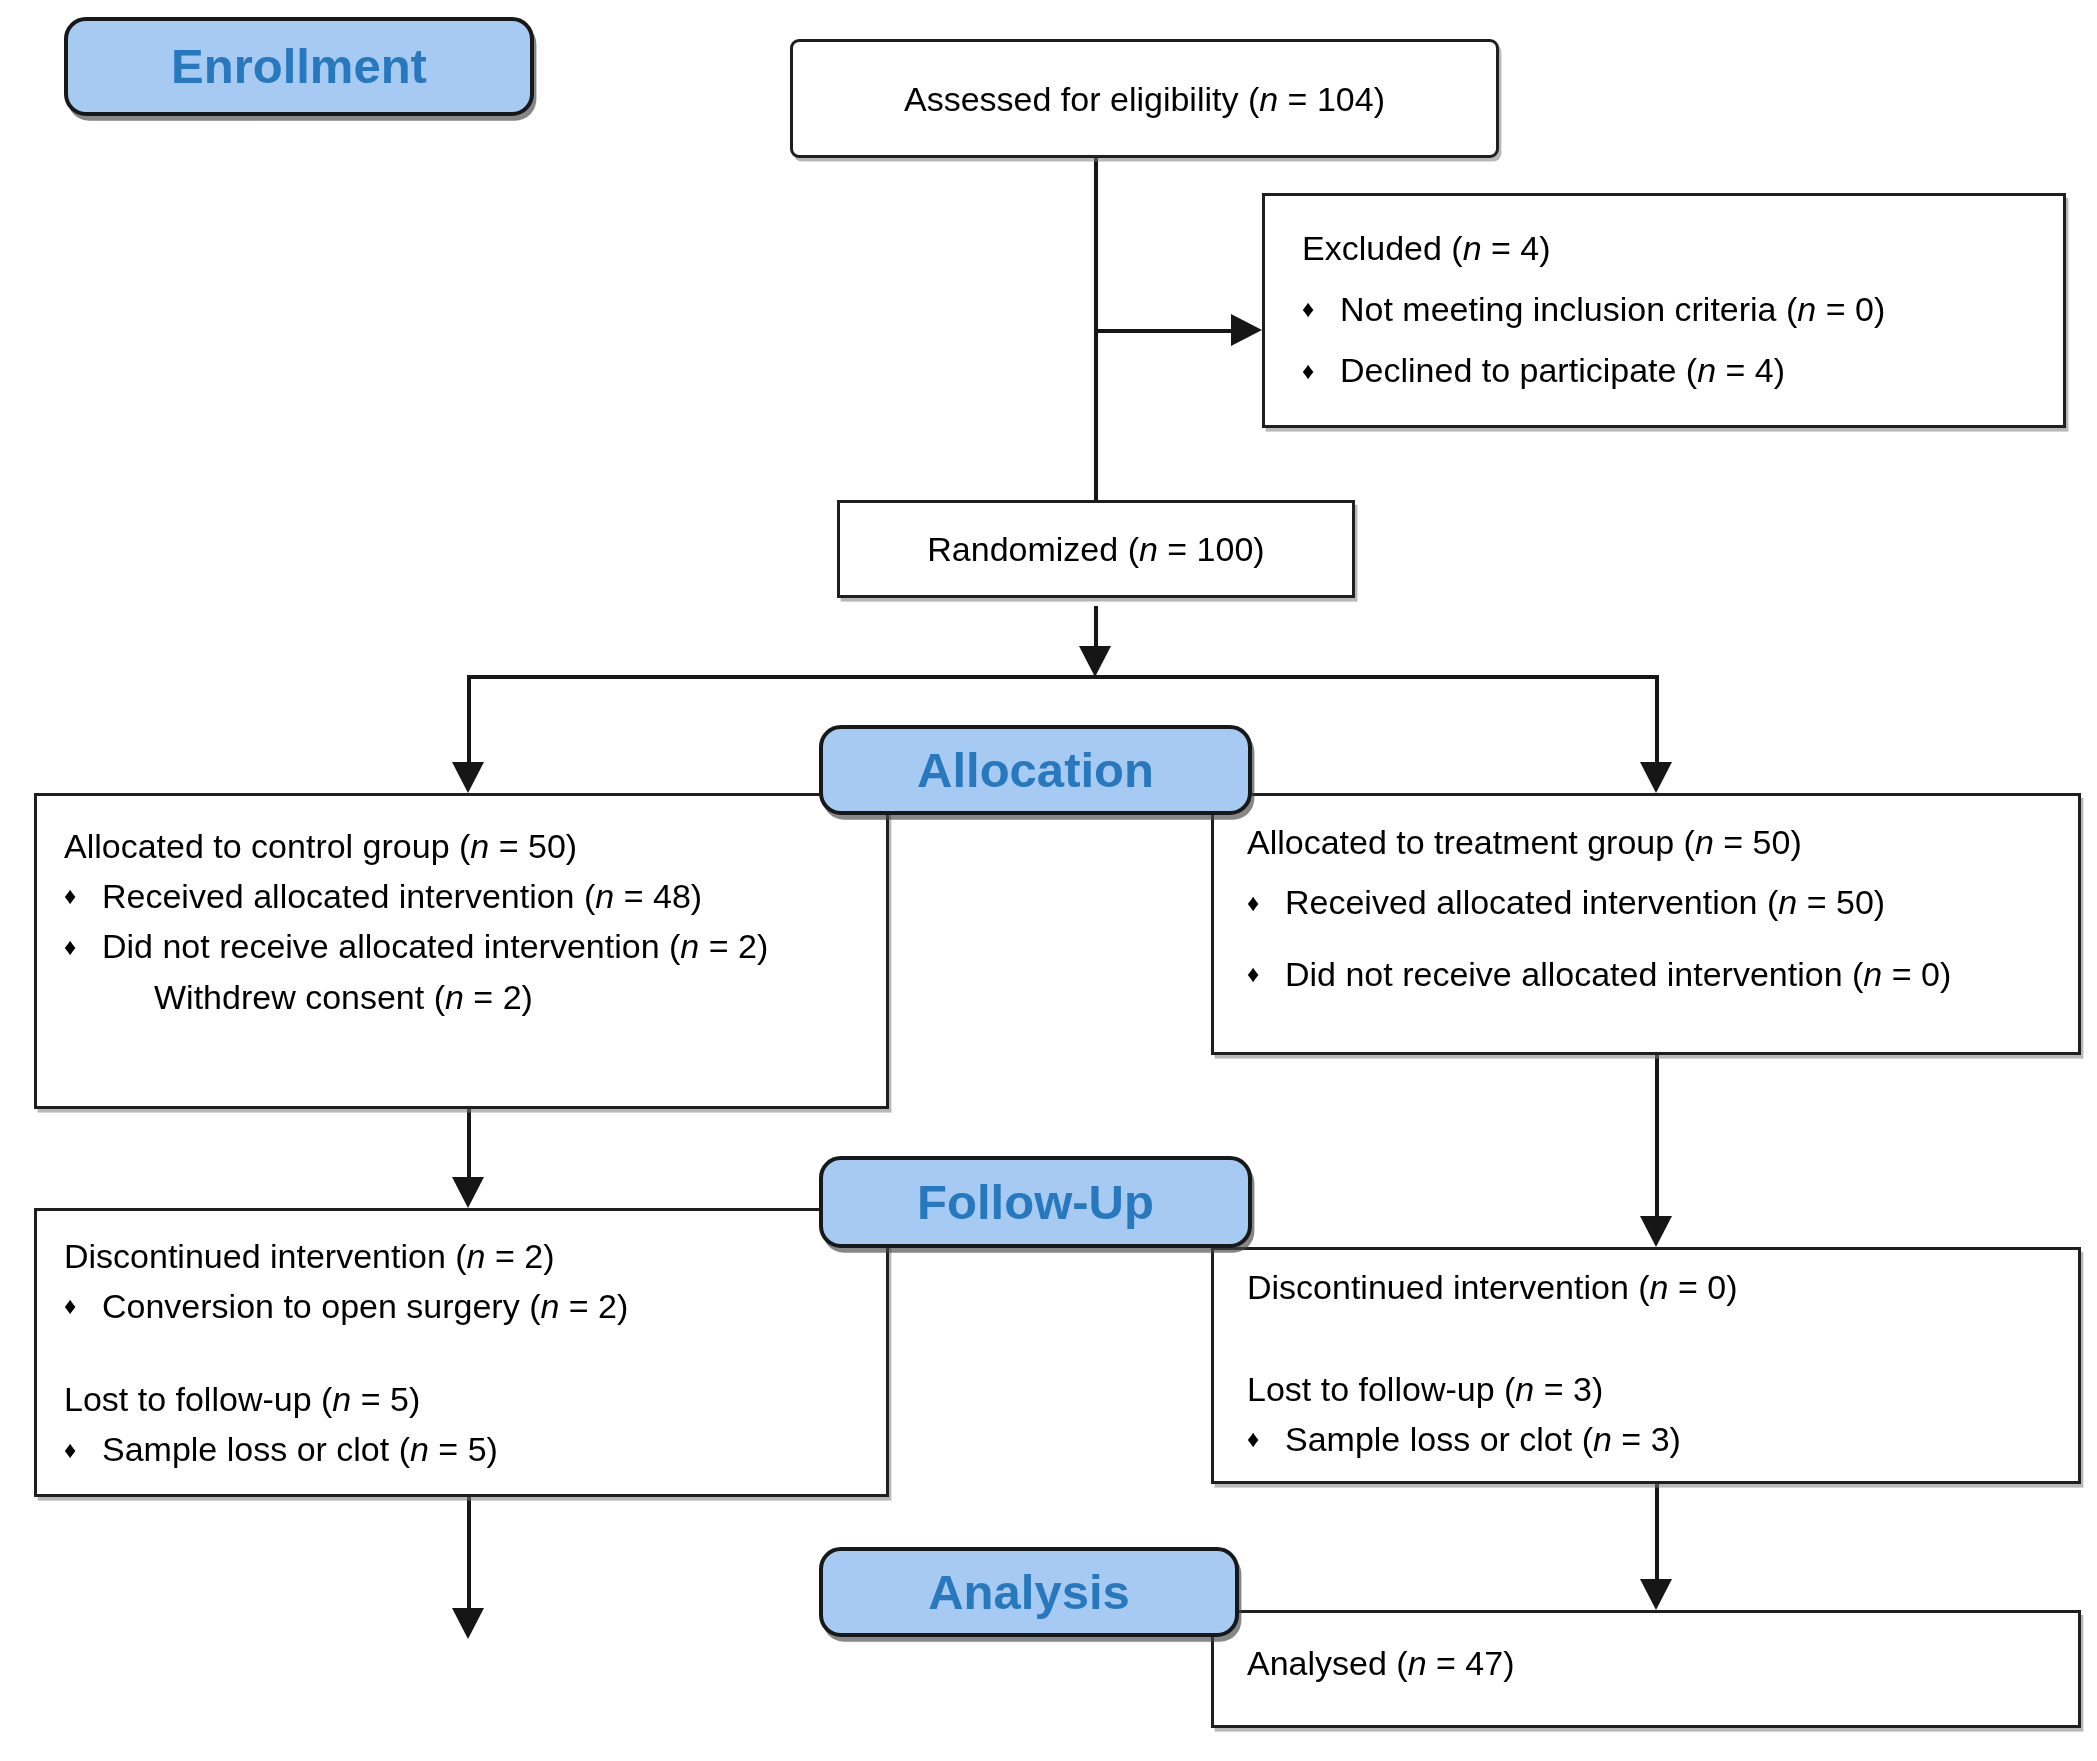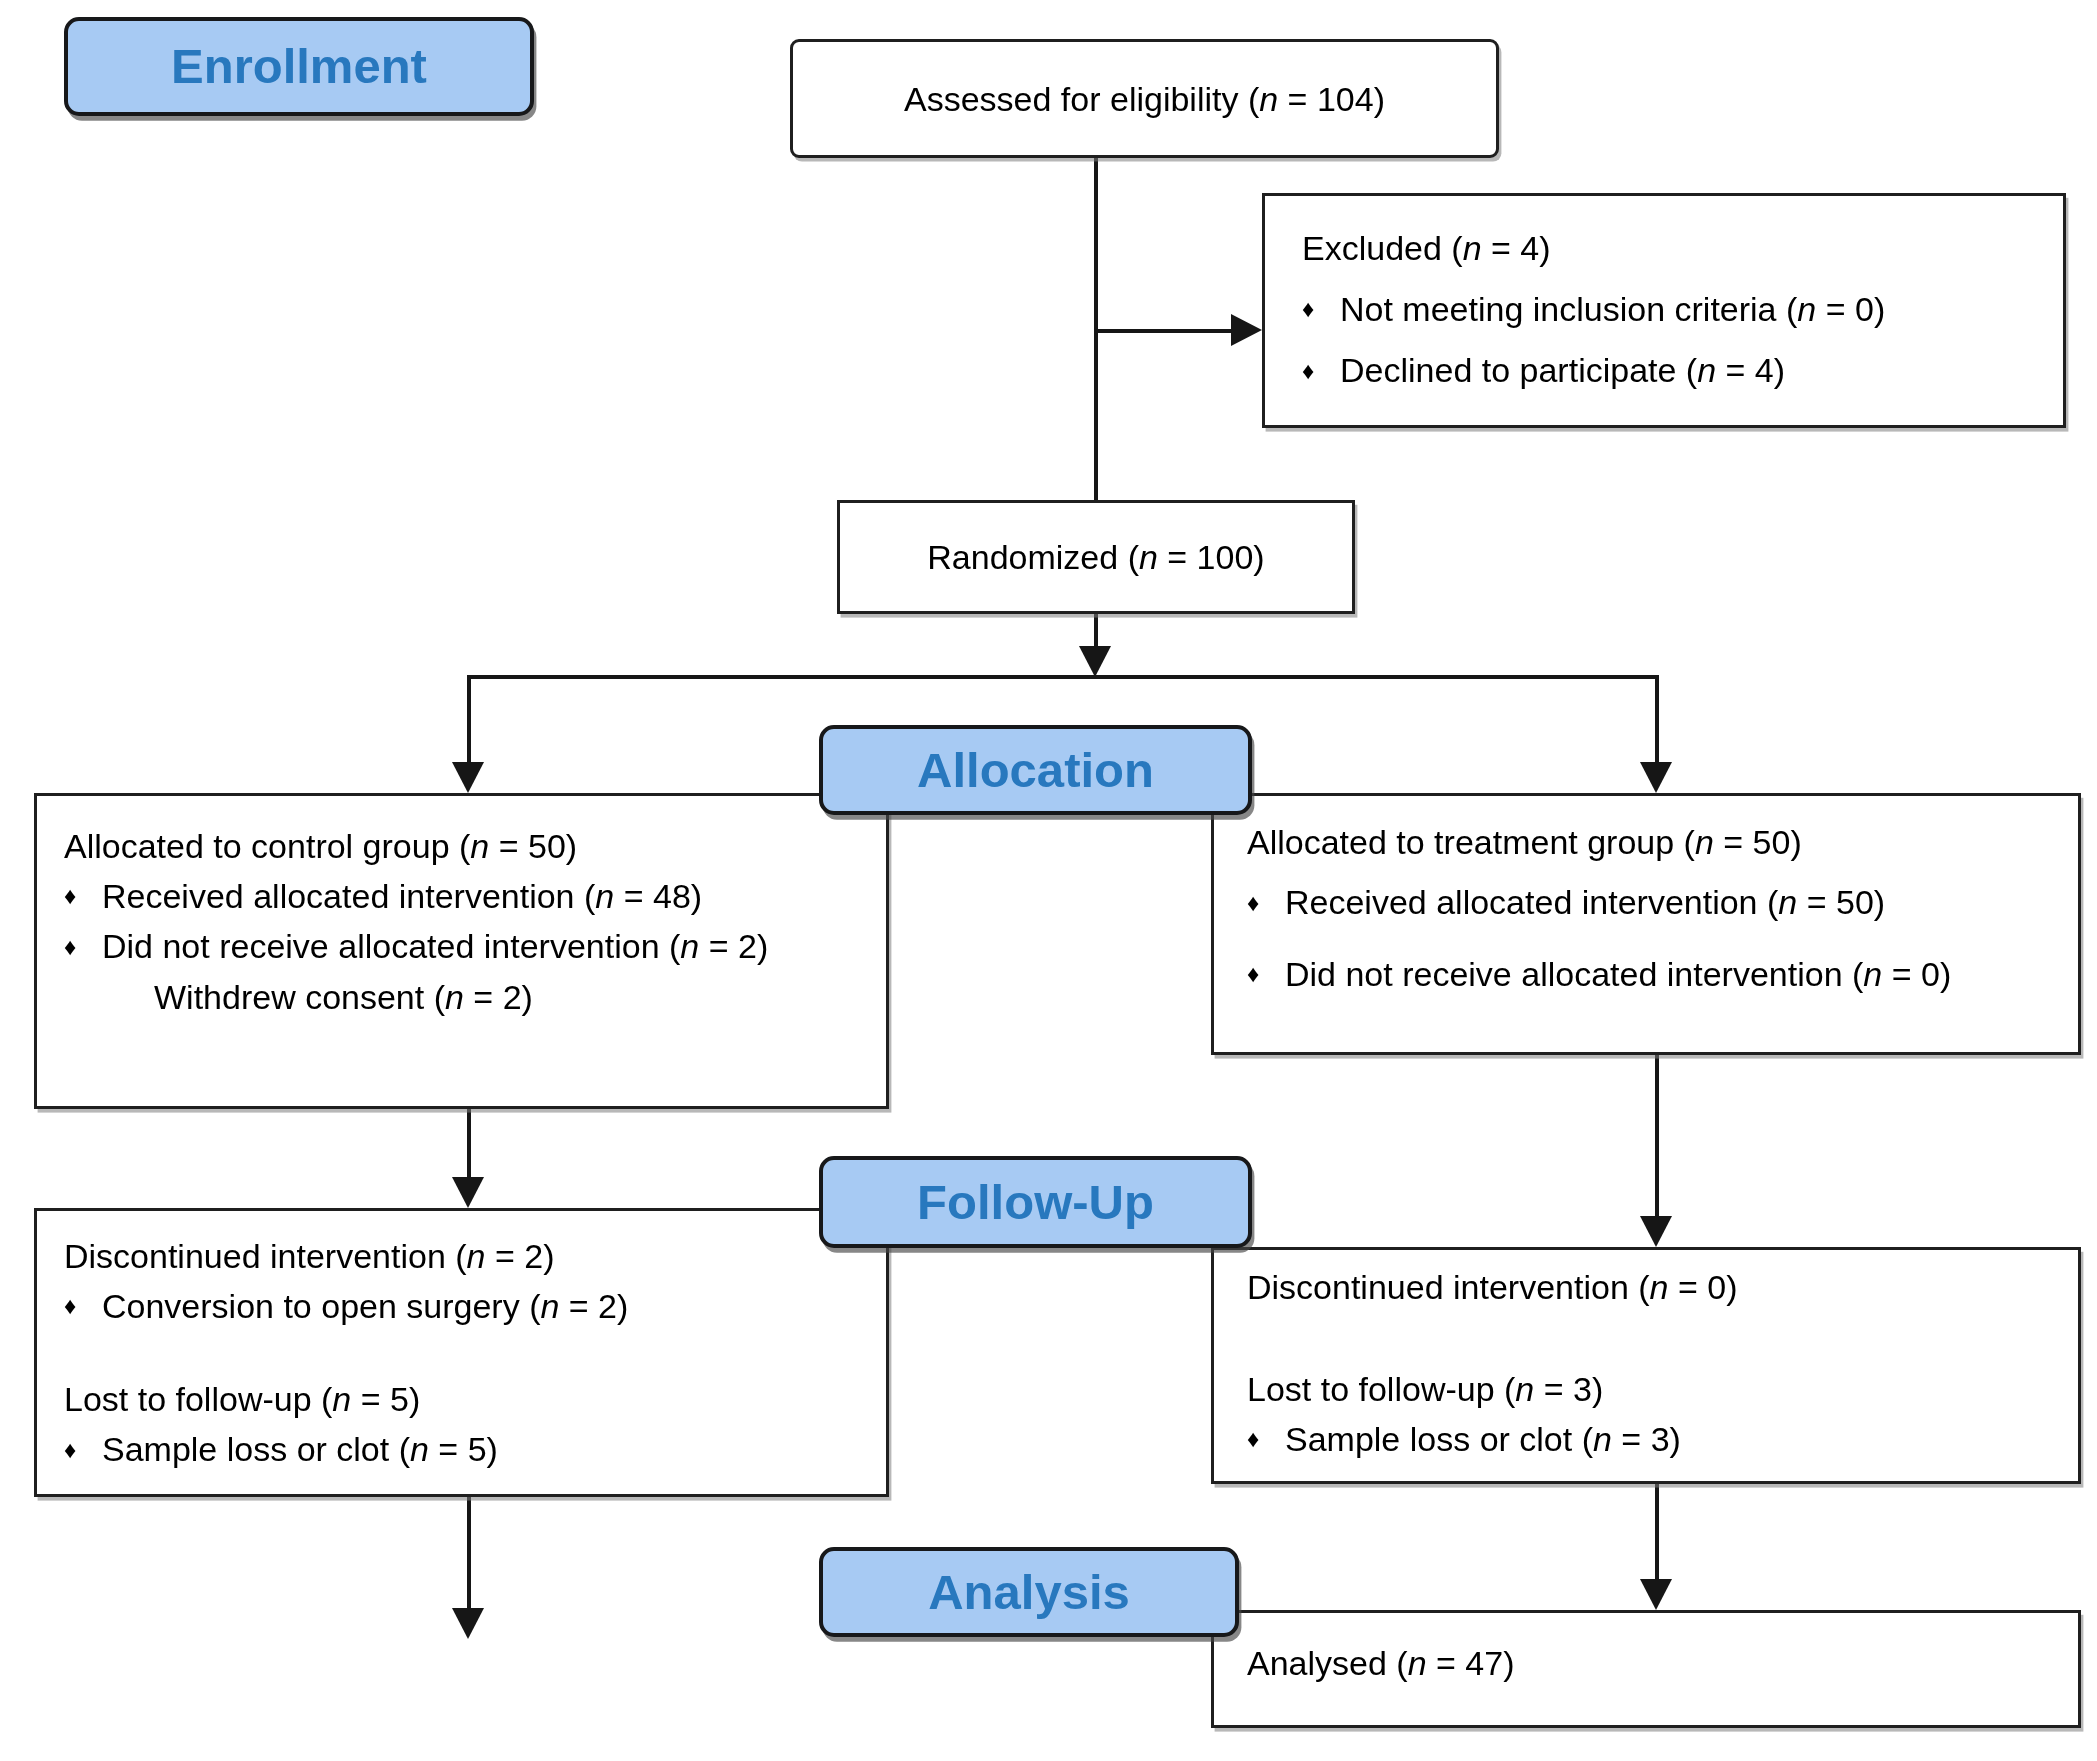--- a/index.html
+++ b/index.html
@@ -4,21 +4,21 @@
 <style>
   html,body { margin:0; padding:0; background:#ffffff; }
   .canvas {
     position:relative; width:2097px; height:1761px;
     background:#ffffff; font-family:"Liberation Sans", sans-serif;
     color:#000; overflow:hidden;
   }
   
   .hdr {
     position:absolute; z-index:5; box-sizing:border-box;
-    background:#a7caf3; border:4.2px solid #17181a; border-radius:15px;
+    background:#a7caf3; border:4.2px solid #17181a; border-radius:22px;
     display:flex; align-items:center; justify-content:center;
     font-size:49px; font-weight:bold; color:#2878be;
     box-shadow:3px 5.3px 0 -0.6px rgba(70,70,70,.65);
   }
   #hdr-enrollment { left:64px; top:16.6px;  width:470px; height:99px; }
   #hdr-allocation { left:819px; top:725px; width:433px; height:90px; }
   #hdr-followup   { left:819px; top:1156px; width:433px; height:92px; }
   #hdr-analysis   { left:819px; top:1547px; width:420px; height:90px; }
 
   
@@ -28,21 +28,21 @@
     box-shadow:3px 4.2px 0 -0.6px rgba(125,125,125,.55);
     font-size:34px; line-height:50px;
   }
   .box .line { white-space:nowrap; }
   .box .dia { display:inline-block; width:38px; font-size:24px; vertical-align:3.6px; }
   .center { display:flex; align-items:center; justify-content:center; }
   .ital { font-style:italic; }
 
   #box-assessed   { left:790px; top:39px;   width:709px; height:119px;border-radius:9px; }
   #box-excluded   { left:1262px; top:193px;  width:804px; height:235px; padding:27px 24px 0 37px; }
-  #box-randomized { left:837px; top:500px;  width:518px;  height:114px; }
+  #box-randomized { left:837px; top:500px;  width:518px;  height:98px; }
   #box-alloc-left { left:34px;   top:793px; width:855px; height:316px; padding:25px 6px 0 27px; }
   #box-alloc-right{ left:1211px; top:793px; width:870px; height:262px; padding:21.4px 6px 0 33px; }
   #box-fu-left    { left:34px;   top:1208px; width:855px; height:289px; padding:20px 6px 0 27px; }
   #box-fu-right   { left:1211px; top:1247px; width:870px; height:237px; padding:12px 6px 0 33px; }
   #box-an-left    { left:34px;   top:1639px; width:855px; height:97px; padding:16.6px 6px 0 27px; }
   #box-an-right   { left:1211px; top:1610px; width:870px; height:118px; padding:25px 6px 0 33px; }
 
   #box-alloc-left .sub { margin-left:90px; }
   #box-alloc-right .m1 { margin-top:10px; }
   #box-alloc-right .m2 { margin-top:21px; }

